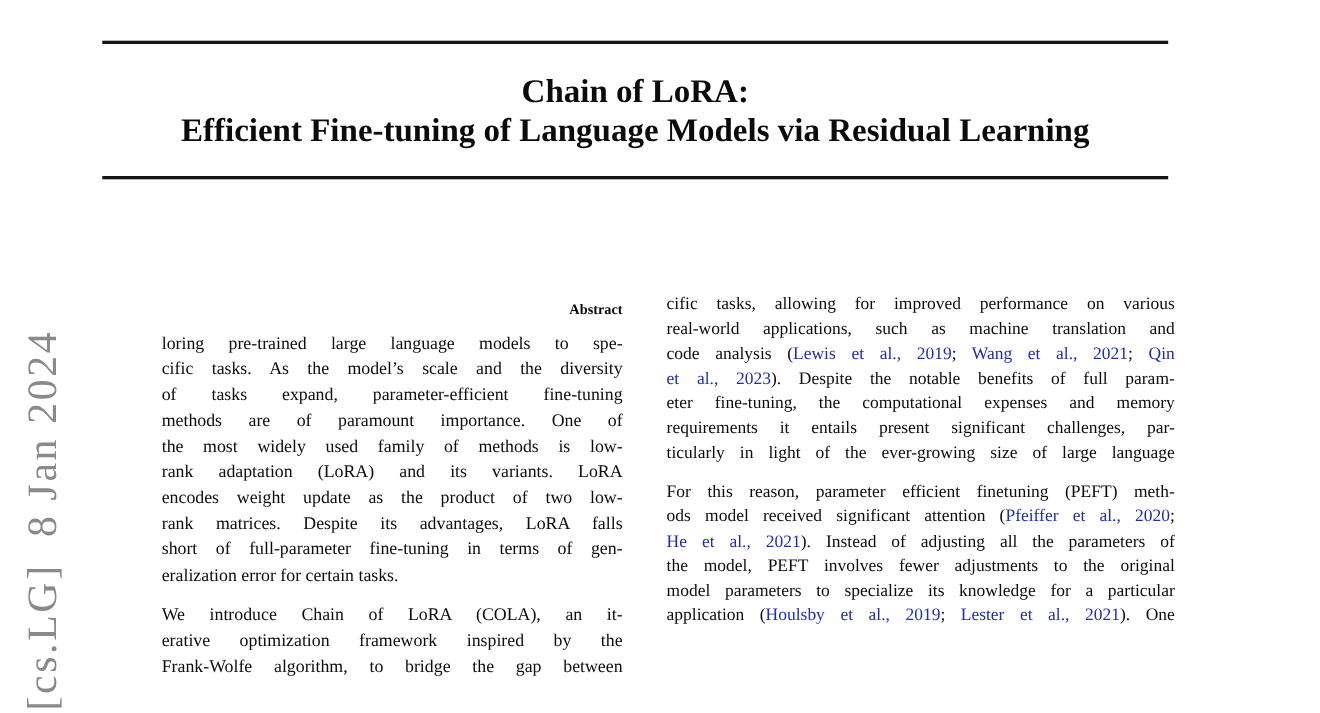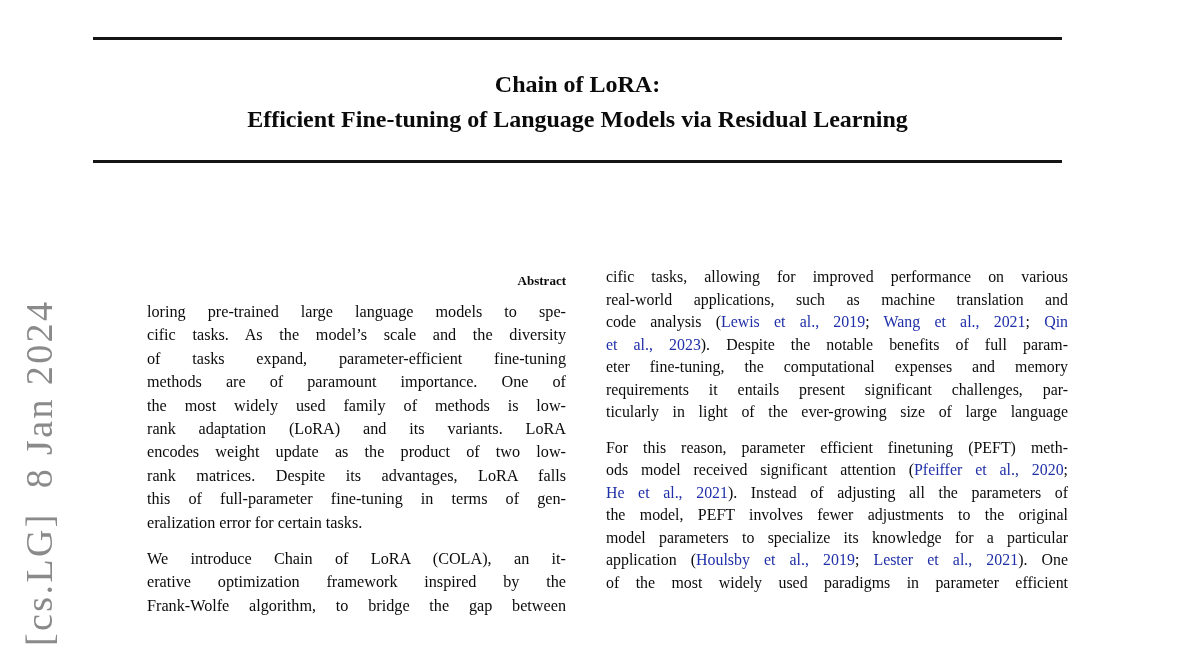--- a/index.html
+++ b/index.html
@@ -21,21 +21,21 @@
   }
   .rule-top { top: 37px; }
   .rule-mid { top: 160px; }
   .title-block {
     position: absolute;
     left: 93px;
     top: 69px;
     width: 969px;
     text-align: center;
     font-weight: bold;
-    font-size: 24px;
+    font-size: 30px;
   }
   .title-line { line-height: 30px; }
   .title-line + .title-line { margin-top: 5px; }
   .authors {
     position: absolute;
     left: 93px;
     top: 204px;
     width: 969px;
     text-align: center;
     font-weight: bold;
@@ -103,21 +103,21 @@
     <div>
         <div class="para">
           <div class="jline"><span>loring pre-trained large language models to spe-</span></div>
           <div class="jline"><span>cific tasks. As the model’s scale and the diversity</span></div>
           <div class="jline"><span>of tasks expand, parameter-efficient fine-tuning</span></div>
           <div class="jline"><span>methods are of paramount importance. One of</span></div>
           <div class="jline"><span>the most widely used family of methods is low-</span></div>
           <div class="jline"><span>rank adaptation (LoRA) and its variants. LoRA</span></div>
           <div class="jline"><span>encodes weight update as the product of two low-</span></div>
           <div class="jline"><span>rank matrices. Despite its advantages, LoRA falls</span></div>
-          <div class="jline"><span>this of full-parameter fine-tuning in terms of gen-</span></div>
+          <div class="jline"><span>short of full-parameter fine-tuning in terms of gen-</span></div>
           <div class="jline lastline"><span>eralization error for certain tasks.</span></div>
         </div>
         <div class="para">
           <div class="jline"><span>We introduce Chain of LoRA (COLA), an it-</span></div>
           <div class="jline"><span>erative optimization framework inspired by the</span></div>
           <div class="jline"><span>Frank-Wolfe algorithm, to bridge the gap between</span></div>
         </div>
       </div>
   </div>
 
@@ -131,17 +131,16 @@
         <div class="jline"><span>requirements it entails present significant challenges, par-</span></div>
         <div class="jline"><span>ticularly in light of the ever-growing size of large language</span></div>
       </div>
       <div class="para">
         <div class="jline"><span>For this reason, parameter efficient finetuning (PEFT) meth-</span></div>
         <div class="jline"><span>ods model received significant attention (</span><span class="cite">Pfeiffer et al., 2020</span><span>;</span></div>
         <div class="jline"><span class="cite">He et al., 2021</span><span>). Instead of adjusting all the parameters of</span></div>
         <div class="jline"><span>the model, PEFT involves fewer adjustments to the original</span></div>
         <div class="jline"><span>model parameters to specialize its knowledge for a particular</span></div>
         <div class="jline"><span>application (</span><span class="cite">Houlsby et al., 2019</span><span>; </span><span class="cite">Lester et al., 2021</span><span>). One</span></div>
-        <div class="jline"><span>of the most widely used paradigms in parameter efficient</span></div>
       </div>
     </div>
 
 </div>
 
 </body></html>

